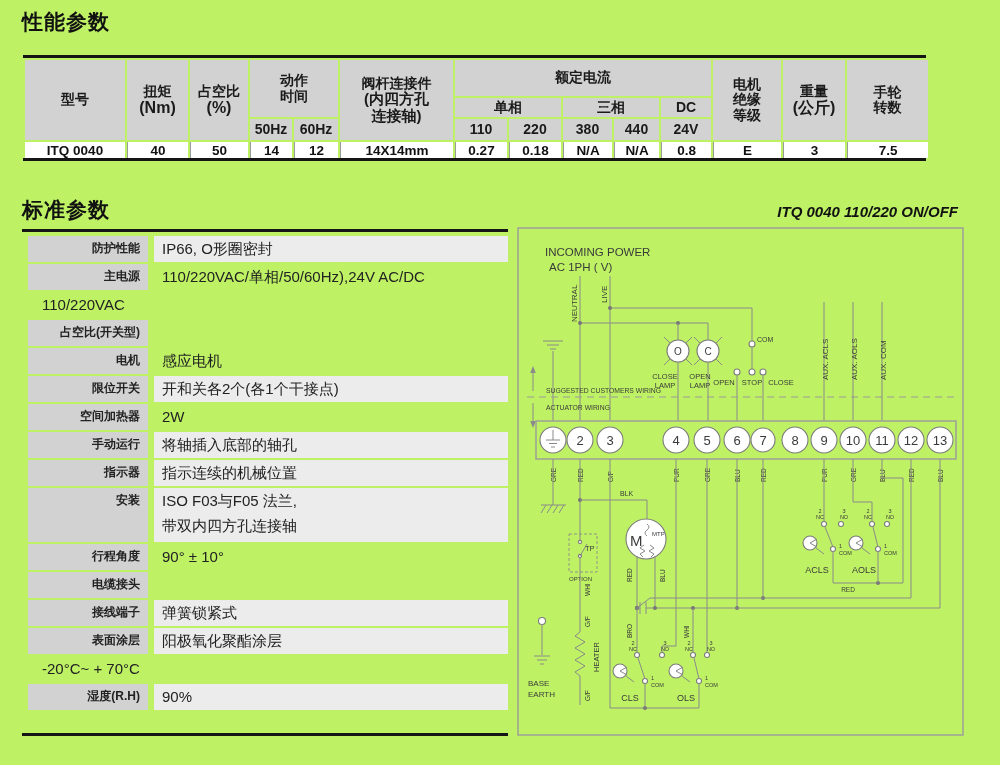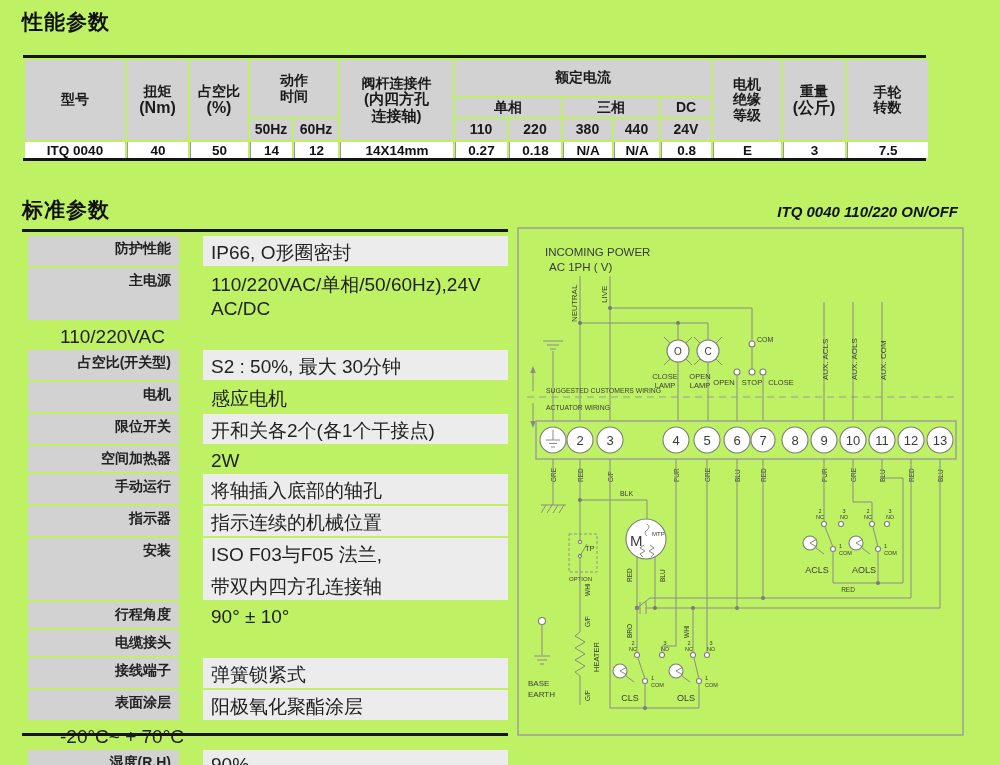--- a/index.html
+++ b/index.html
@@ -17,23 +17,23 @@
   table.perf th .u { font-size:16px; font-weight:bold; }
   table.perf th .s { font-size:15px; font-weight:bold; }
   table.perf td { background:#fff; font-size:13.5px; text-align:center; vertical-align:middle;
     height:15px; padding:1px 0 0 0; color:#111;font-weight:bold; }
   table.perf td + td { border-left:1px solid #9a9a9a; }
   tr.r1 { height:36px; } tr.r2 { height:19px; } tr.r3 { height:21px; }
 
   
   .specs { position:absolute; left:28px; top:236px; width:480px; }
   .spec-row { display:flex; margin-bottom:2px; min-height:26px; }
-  .spec-row .lab { width:151px; background:#d2d2d2; font-weight:bold; font-size:14px;
+  .spec-row .lab { width:120px; background:#d2d2d2; font-weight:bold; font-size:12px;
     color:#222; text-align:right; padding:4px 8px 0 0; }
-  .spec-row .val { flex:1; margin-left:24px; font-size:19px; color:#222; padding:4px 0 0 8px; }
+  .spec-row .val { flex:1; margin-left:6px; font-size:15px; color:#222; padding:4px 0 0 8px; }
   .spec-row.shaded .val { background:#ececec; }
   .spec-row.tall { min-height:54px; }
   .val .line2 { display:block; margin-top:6px; }
 
   
   svg text { font-family:"Liberation Sans", sans-serif; fill:#3a3a3a; }
   .w  { stroke:#8a8a8a; stroke-width:1; fill:none; }
   .wd { stroke:#9a9a9a; stroke-width:1.2; fill:none; stroke-dasharray:7 5; }
   .cmp{ stroke:#7c7c7c; stroke-width:1.1; fill:#fff; }
   .dot{ fill:#777; stroke:none; }
@@ -169,21 +169,20 @@
       </div>
     <div class="spec-row">
         <div class="lab">主电源</div>
         <div class="val">110/220VAC/单相/50/60Hz),24V AC/DC</div>
       </div>
     <div class="spec-row">
         <div class="val">110/220VAC</div>
       </div>
     <div class="spec-row shaded">
         <div class="lab">占空比(开关型)</div>
-        <div class="val">S2 : 50%, 最大 30分钟</div>
       </div>
     <div class="spec-row">
         <div class="lab">电机</div>
         <div class="val">感应电机</div>
       </div>
     <div class="spec-row shaded">
         <div class="lab">限位开关</div>
         <div class="val">开和关各2个(各1个干接点)</div>
       </div>
     <div class="spec-row">

